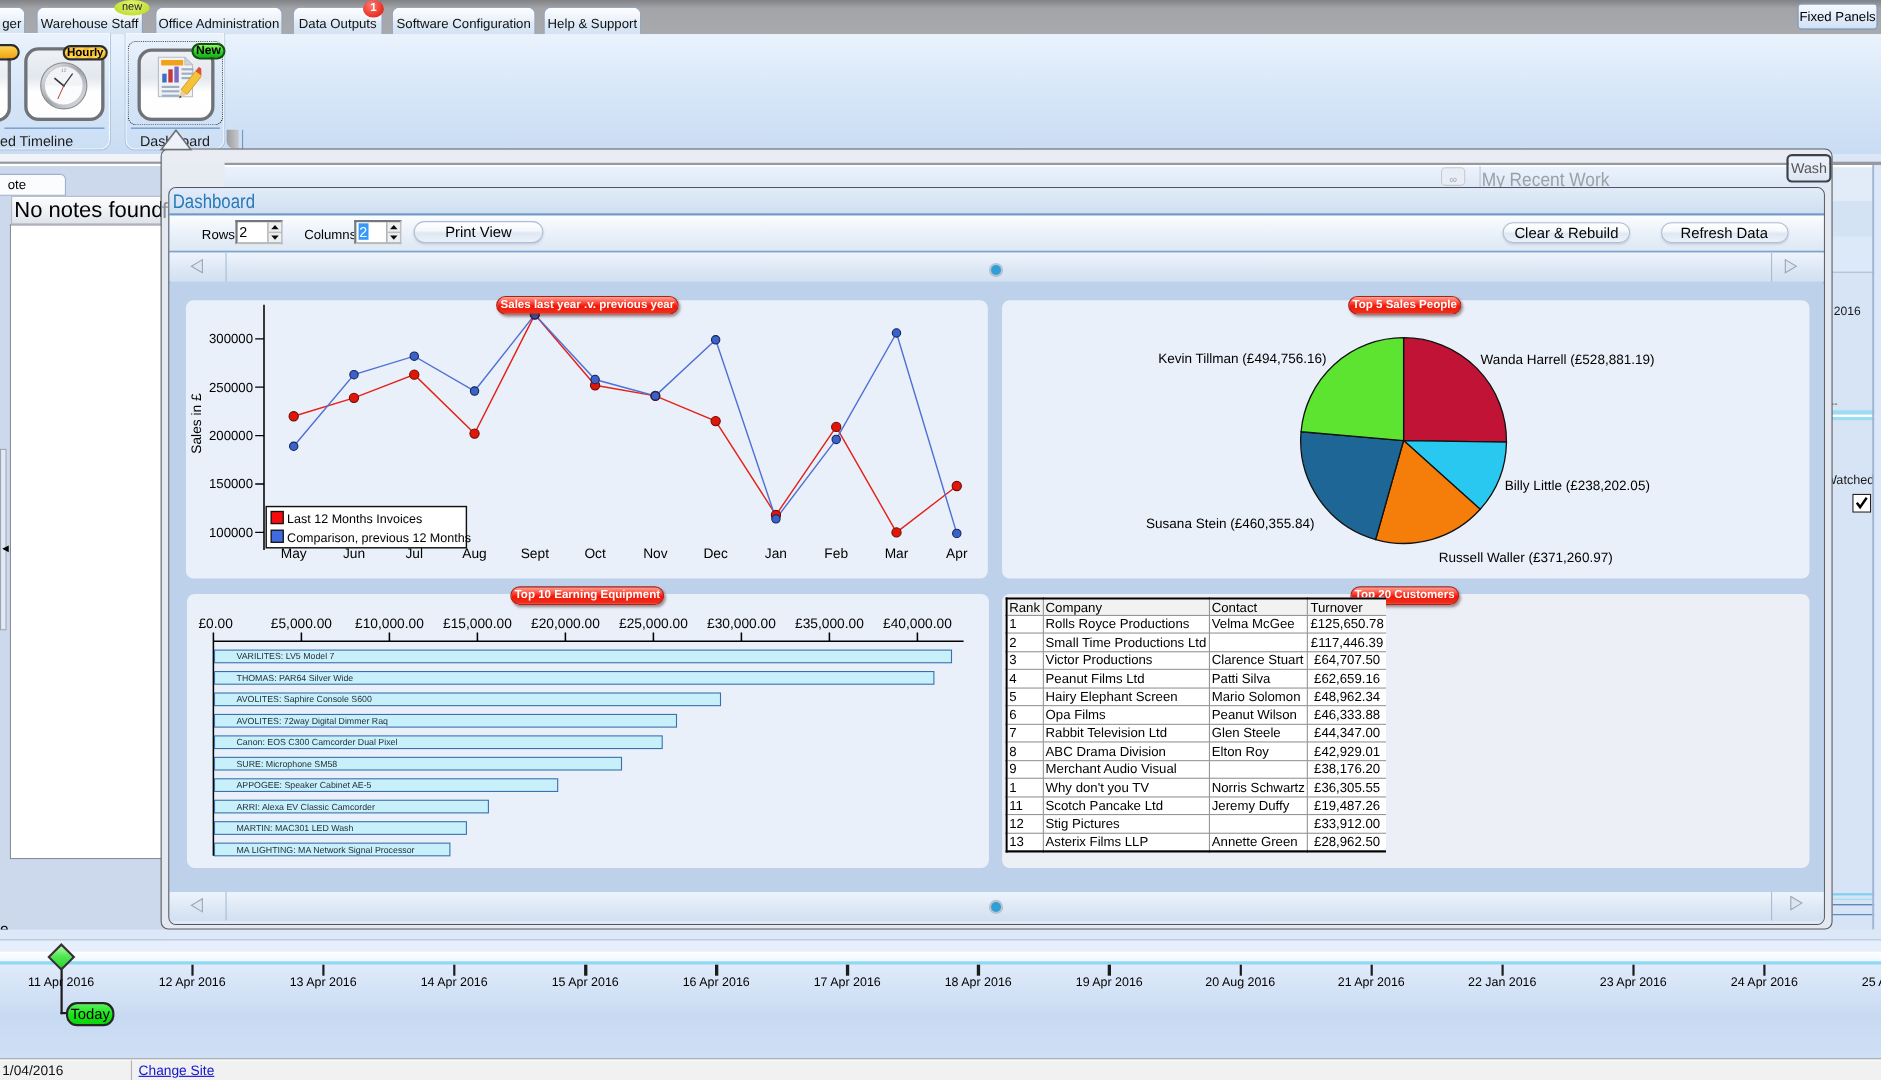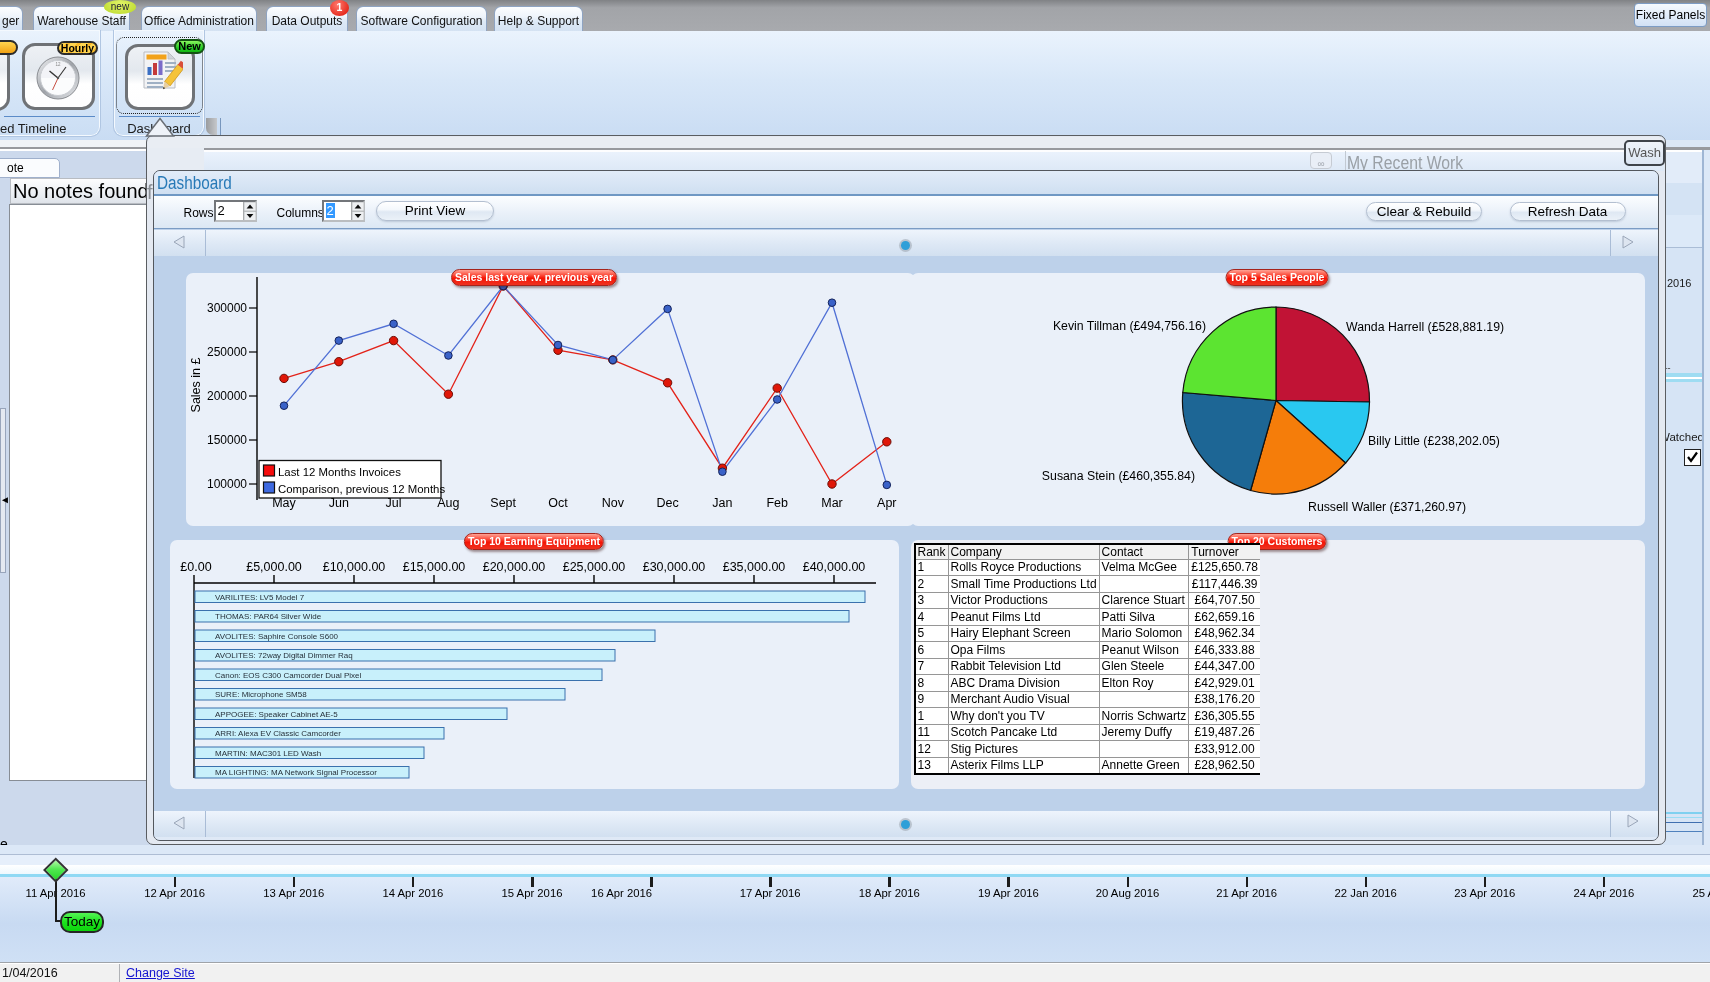--- a/index.html
+++ b/index.html
@@ -144,21 +144,21 @@
 <div class="abs" style="left:1483.8px;top:877px;width:2.5px;height:10px;background:#1c1c1c"></div>
 <div class="abs" style="left:1602.9px;top:877px;width:2.5px;height:10px;background:#1c1c1c"></div>
 
 </div>
 <div id="dates">
 <div class="abs" style="left:-4.4px;top:887px;width:120px;text-align:center;font-size:11.3px;color:#000">11 Apr 2016</div>
 <div class="abs" style="left:114.7px;top:887px;width:120px;text-align:center;font-size:11.3px;color:#000">12 Apr 2016</div>
 <div class="abs" style="left:233.8px;top:887px;width:120px;text-align:center;font-size:11.3px;color:#000">13 Apr 2016</div>
 <div class="abs" style="left:352.9px;top:887px;width:120px;text-align:center;font-size:11.3px;color:#000">14 Apr 2016</div>
 <div class="abs" style="left:472.0px;top:887px;width:120px;text-align:center;font-size:11.3px;color:#000">15 Apr 2016</div>
-<div class="abs" style="left:591.1px;top:887px;width:120px;font-size:11.3px;color:#000">16 Apr 2016</div>
+<div class="abs" style="left:591.1px;top:887px;width:120px;text-align:center;font-size:11.3px;color:#000">16 Apr 2016</div>
 <div class="abs" style="left:710.2px;top:887px;width:120px;text-align:center;font-size:11.3px;color:#000">17 Apr 2016</div>
 <div class="abs" style="left:829.3px;top:887px;width:120px;text-align:center;font-size:11.3px;color:#000">18 Apr 2016</div>
 <div class="abs" style="left:948.4px;top:887px;width:120px;text-align:center;font-size:11.3px;color:#000">19 Apr 2016</div>
 <div class="abs" style="left:1067.5px;top:887px;width:120px;text-align:center;font-size:11.3px;color:#000">20 Aug 2016</div>
 <div class="abs" style="left:1186.6px;top:887px;width:120px;text-align:center;font-size:11.3px;color:#000">21 Apr 2016</div>
 <div class="abs" style="left:1305.7px;top:887px;width:120px;text-align:center;font-size:11.3px;color:#000">22 Jan 2016</div>
 <div class="abs" style="left:1424.8px;top:887px;width:120px;text-align:center;font-size:11.3px;color:#000">23 Apr 2016</div>
 <div class="abs" style="left:1543.9px;top:887px;width:120px;text-align:center;font-size:11.3px;color:#000">24 Apr 2016</div>
 <div class="abs" style="left:1663.0px;top:887px;width:120px;text-align:center;font-size:11.3px;color:#000">25 Apr 2016</div>
 </div>
@@ -228,21 +228,21 @@
   <svg class="abs" style="left:17px;top:64px" width="16" height="14" viewBox="0 0 16 14">
       <path d="M13,1 L3,7 L13,13 Z" fill="#dde5f0" stroke="#9aa6b8" stroke-width="1"></path>
     </svg>
   <svg class="abs" style="left:1466px;top:64px" width="16" height="14" viewBox="0 0 16 14">
       <path d="M3,1 L13,7 L3,13 Z" fill="#dde5f0" stroke="#9aa6b8" stroke-width="1"></path>
     </svg>
   <div class="abs" style="left:747px;top:69.5px;width:9px;height:9px;border-radius:50%;background:#2f9fd8;box-shadow:0 0 0 2px rgba(150,157,168,.5)"></div>
 
   <div class="abs" style="left:0;top:87px;width:1506px;height:553px;background:#bdd1ea"></div>
 
-  <div class="panel" style="left:32px;top:101.5px;width:729px;height:253px">
+  <div class="panel" style="left:15px;top:101.5px;width:729px;height:253px">
     <svg width="729" height="253" viewBox="0 0 729 253" style="position:absolute;left:0;top:0">
       <line x1="71" y1="4" x2="71" y2="227" stroke="#000" stroke-width="1.4"></line>
       <g stroke="#000" stroke-width="1.2">
         <line x1="63" y1="35" x2="71" y2="35"></line>
           <line x1="63" y1="79" x2="71" y2="79"></line>
         <line x1="63" y1="123" x2="71" y2="123"></line>
           <line x1="63" y1="167" x2="71" y2="167"></line>
         <line x1="63" y1="211" x2="71" y2="211"></line>
       </g>
       <g font-size="12" fill="#000" text-anchor="end" font-family="Liberation Sans">

